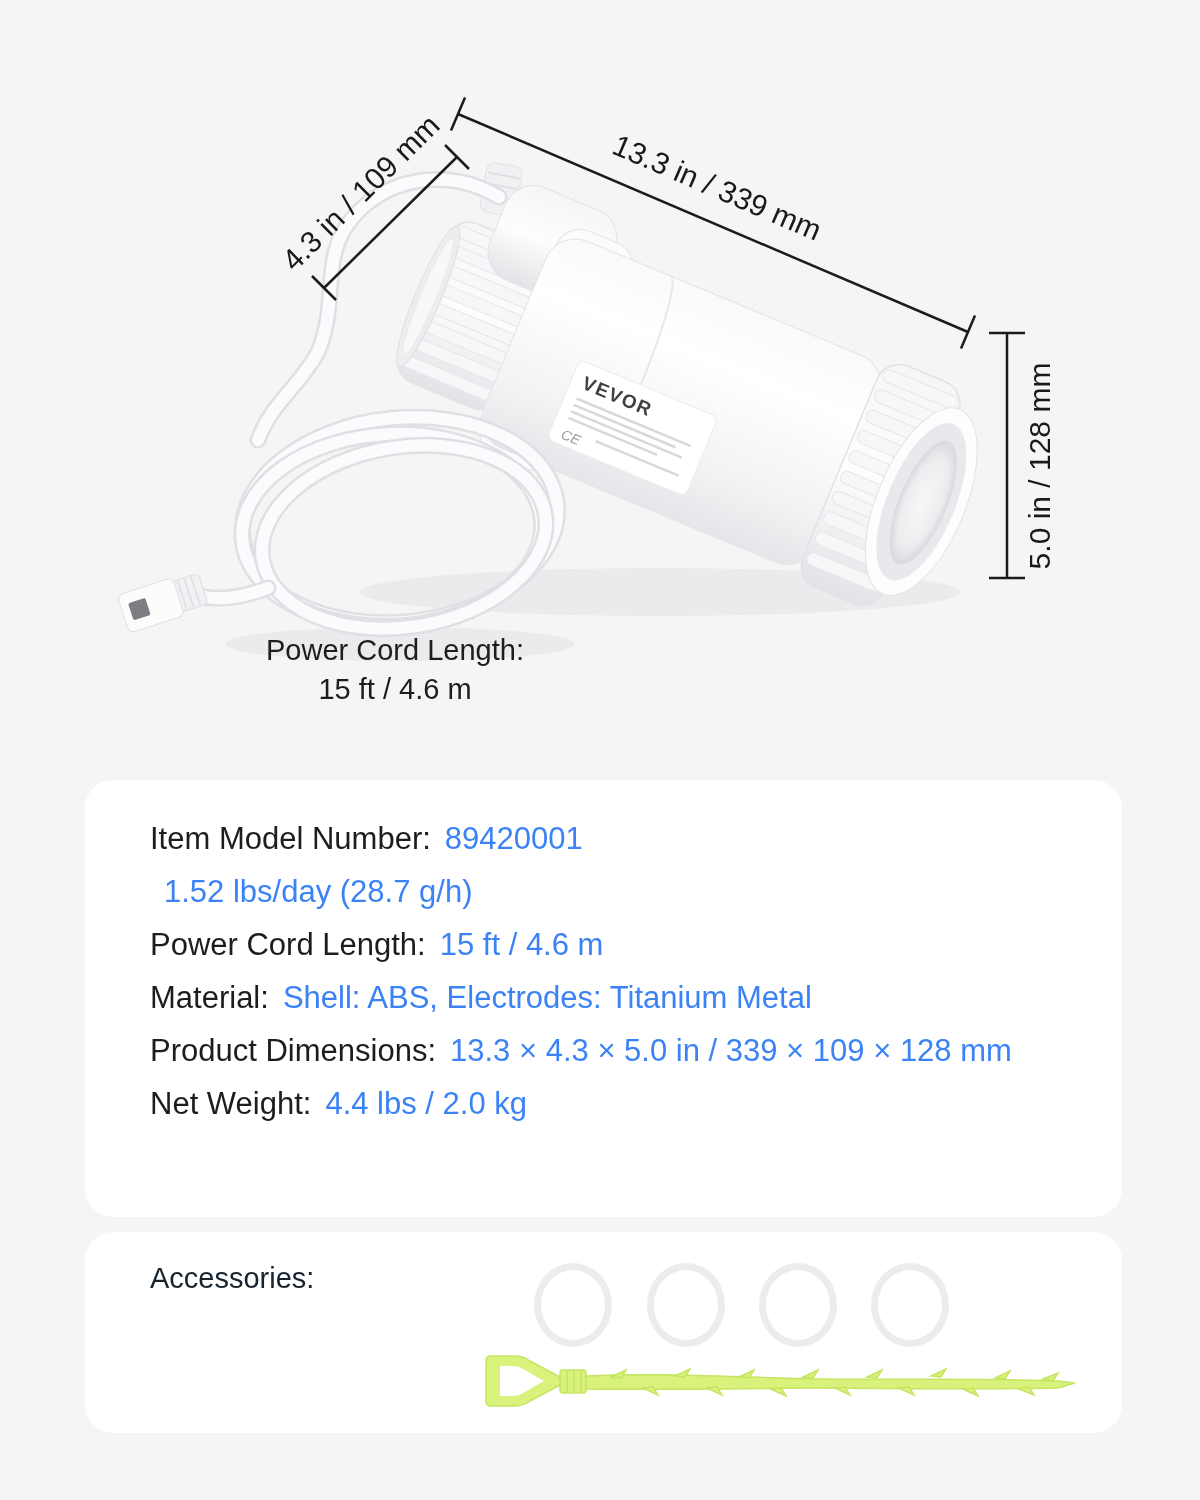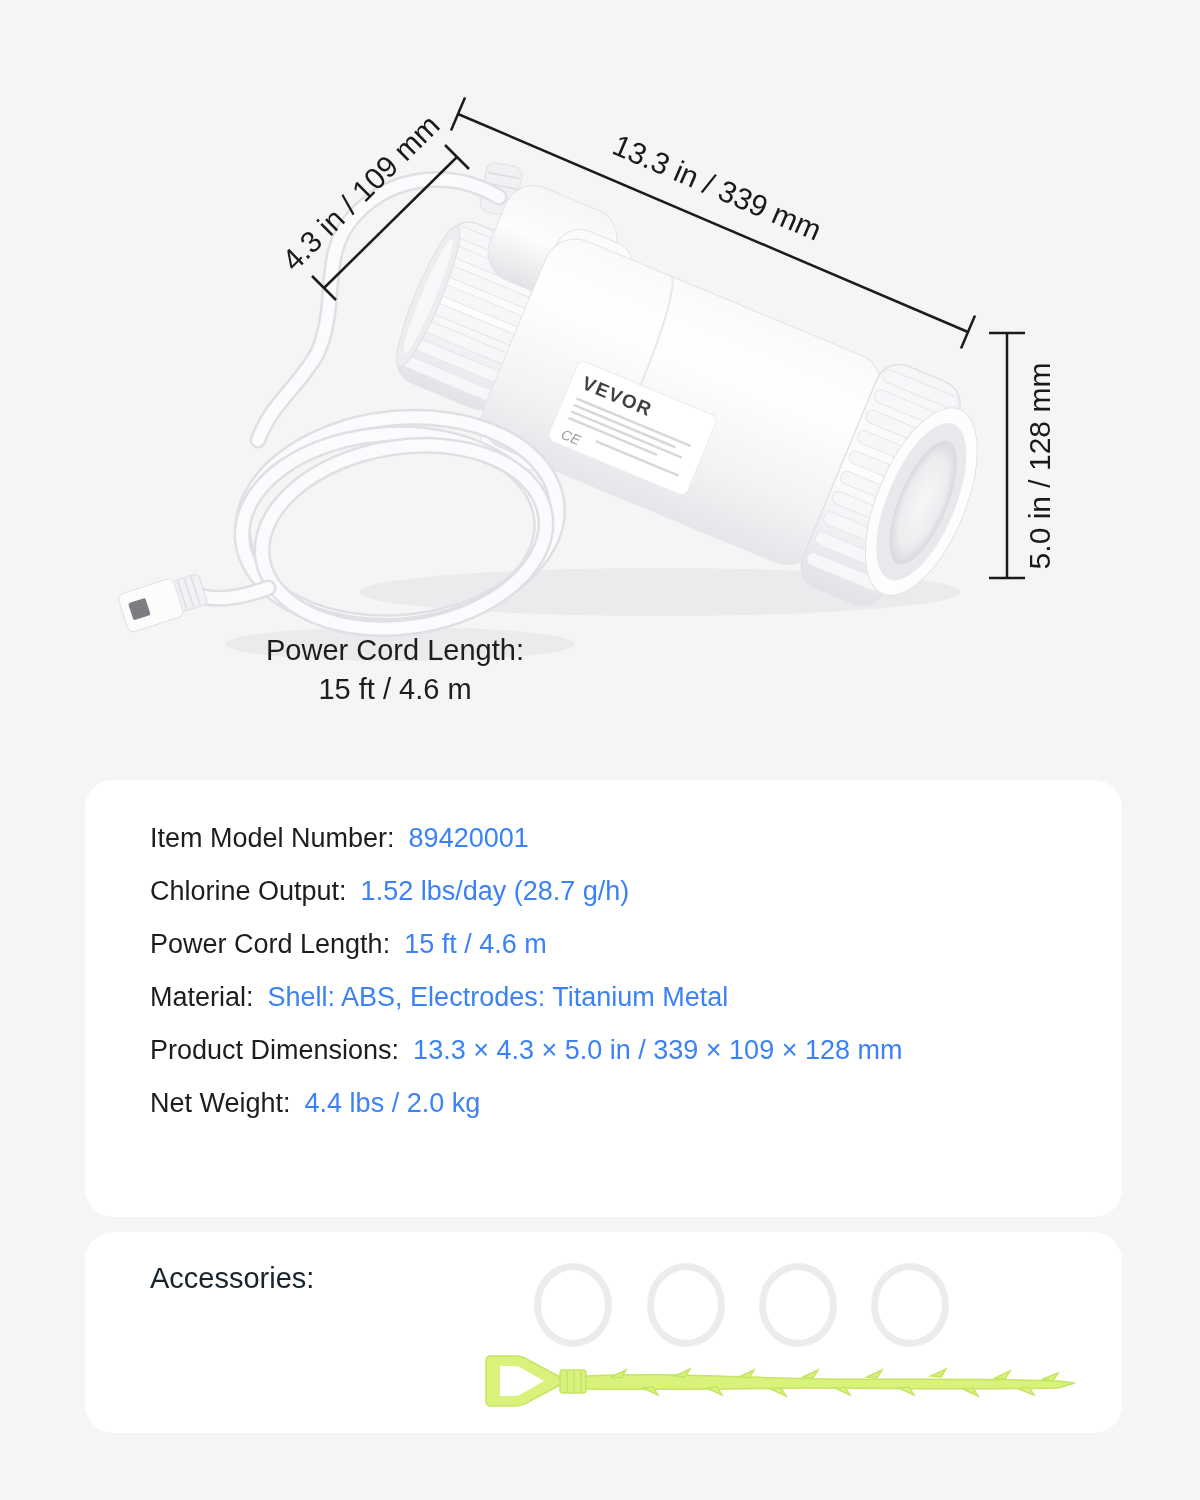--- a/index.html
+++ b/index.html
@@ -11,21 +11,21 @@
   .hero-svg { position:absolute; left:0; top:0; }
   .cord-note {
     position:absolute; left:195px; top:631px; width:400px;
     text-align:center; font-size:29px; line-height:39px; color:#1d1d1f;
   }
   .card {
     position:absolute; left:85px; width:1037px;
     background:#ffffff; border-radius:28px;
   }
   .specs-card { top:780px; height:437px; box-sizing:border-box; padding:32px 20px 0 65px; }
-  .spec-row { display:flex; font-size:27px; line-height:53px; white-space:nowrap; }
+  .spec-row { display:flex; font-size:31px; line-height:53px; white-space:nowrap; }
   .spec-label { color:#1d1d1f; }
   .spec-value { color:#3b82f6; margin-left:14px; }
   .accessories-card { top:1232px; height:201px; }
   .acc-title { position:absolute; left:65px; top:30px; font-size:29px; color:#17242f;text-align:right; }
   .acc-item { position:absolute; left:65px; font-size:30px; color:#f15a38; white-space:nowrap; }
   .acc-item-0 { top:80px; }
   .acc-item-1 { top:128px; }
   .oring {
     position:absolute; top:31px; width:64px; height:70px;
     border:7px solid #ebecee; border-radius:50%; background:#ffffff;
@@ -192,21 +192,20 @@
     <div>Power Cord Length:</div>
     <div>15 ft / 4.6 m</div>
   </div>
 
   <section class="card specs-card">
     <div class="spec-row">
       <span class="spec-label">Item Model Number:</span>
       <span class="spec-value">89420001</span>
     </div>
     <div class="spec-row">
-      <span class="spec-label">Chlorine Output:</span>
       <span class="spec-value">1.52 lbs/day (28.7 g/h)</span>
     </div>
     <div class="spec-row">
       <span class="spec-label">Power Cord Length:</span>
       <span class="spec-value">15 ft / 4.6 m</span>
     </div>
     <div class="spec-row">
       <span class="spec-label">Material:</span>
       <span class="spec-value">Shell: ABS, Electrodes: Titanium Metal</span>
     </div>

